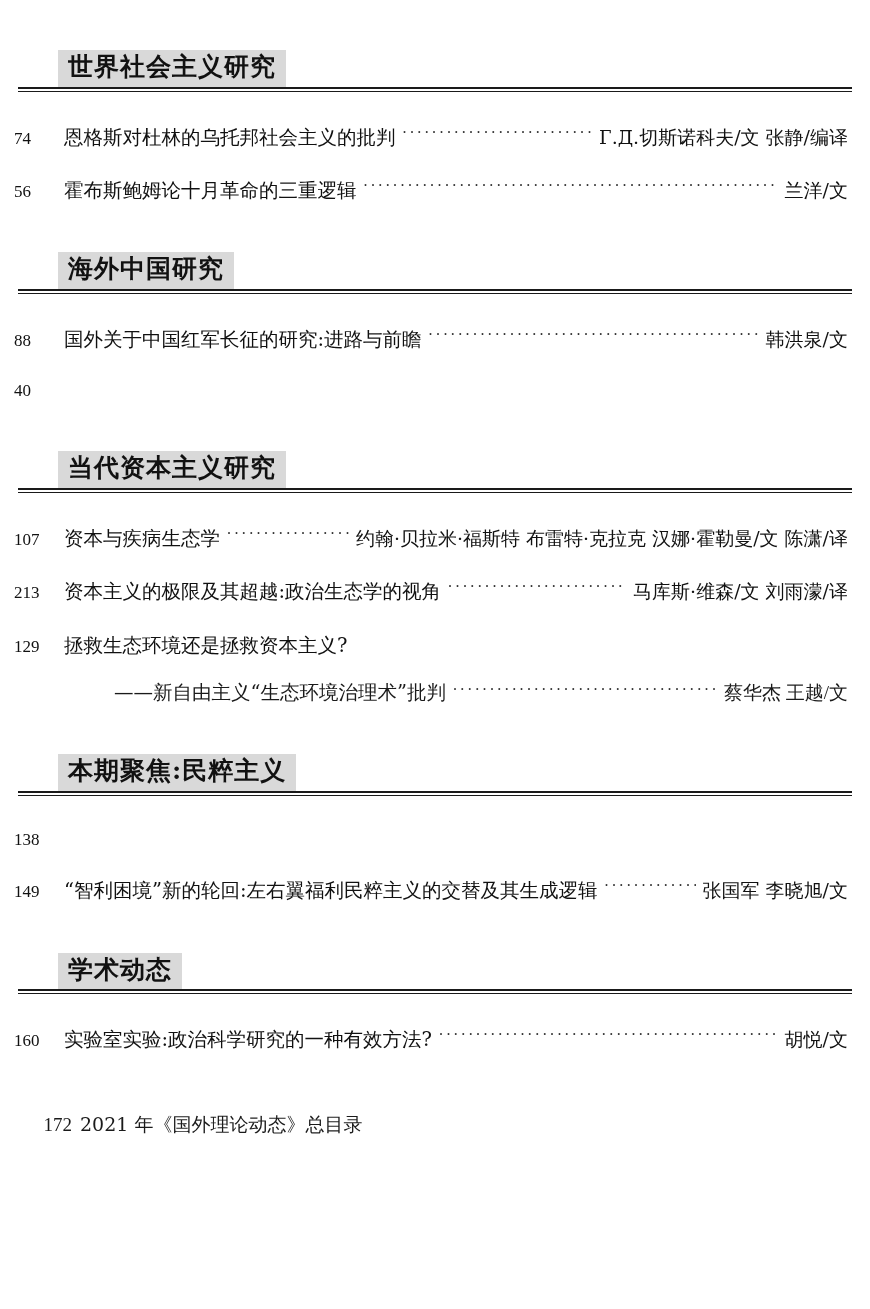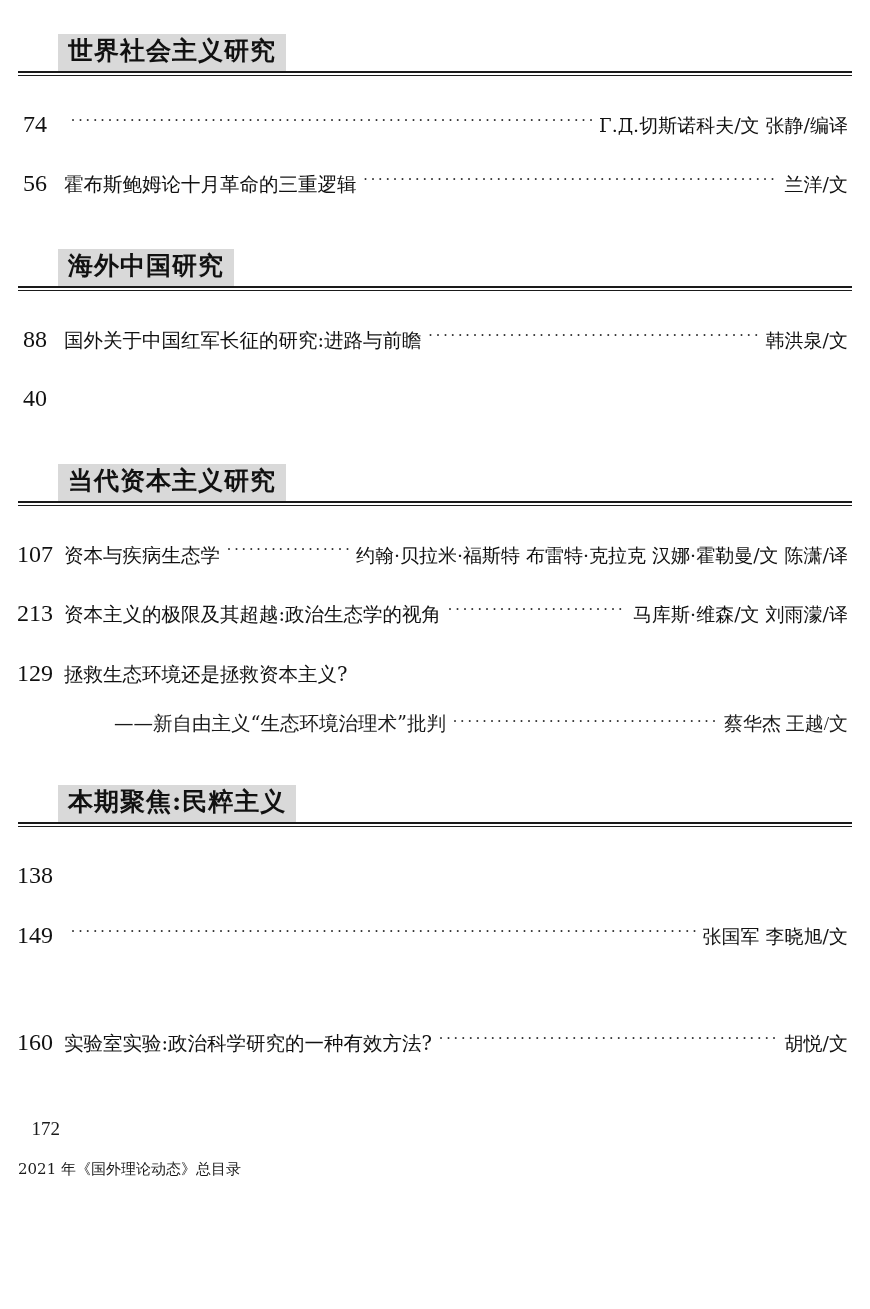--- a/index.html
+++ b/index.html
@@ -18,21 +18,21 @@
   .page {
     position: relative;
     width: 870px;
     height: 1309px;
     padding: 0;
     box-sizing: border-box;
   }
   .toc {
     position: absolute;
     left: 0;
-    top: 0;
+    top: 16px;
     width: 870px;
   }
 
   
   .section {
     margin: 0;
   }
   .section-title {
     display: inline-block;
     margin-left: 58px;
@@ -65,23 +65,23 @@
     display: flex;
     align-items: baseline;
     padding: 0 22px 0 14px;
     margin-top: 26px;
     font-size: 19.5px;
     line-height: 1.4;
   }
   .entry .page-no {
     width: 42px;
     flex: 0 0 42px;
-    text-align: center;
+    text-align: left;
     font-family: "Liberation Serif", serif;
-    font-size: 24px;
+    font-size: 17px;
     color: #111;
     padding-right: 8px;
   }
   .entry .body {
     flex: 1 1 auto;
     display: flex;
     align-items: baseline;
     min-width: 0;
   }
   .entry .title {
@@ -161,55 +161,55 @@
     overflow: hidden;
   }
   .subline .authors {
     white-space: nowrap;
     font-size: 19px;
   }
   .sec-gap-lg { height: 48px; }
   .tail-entry {
     display: flex;
     align-items: baseline;
-    padding: 0 22px 0 18px;
+    padding: 0 22px 0 30px;
     margin-top: 58px;
     font-size: 19.5px;
-    flex-direction: column;
   }
   .tail-entry .page-no {
     width: 42px;
     flex: 0 0 42px;
     text-align: right;
     padding-right: 8px;
     font-size: 19px;
   }
   .tail-entry .title {
     font-family: "DejaVu Serif", "Liberation Serif", serif;
-    font-size: 15px;
+    font-size: 19px;
   }
 </style>
 </head>
 <body>
 
 <div class="page">
   <div class="toc">
 
     <div style="height:34px"></div>
 
     <div class="section">
       <div class="head-line-wrap">
         <div class="section-title">世界社会主义研究</div>
         <div class="double-rule"></div>
       </div>
       <div class="entries">
 
         <div class="entry">
           <span class="page-no">74</span>
           <span class="body">
+            <span class="title">恩格斯对杜林的乌托邦社会主义的批判</span>
             <span class="leader"></span>
             <span class="authors">Г.Д.切斯诺科夫/文    张静/编译</span>
           </span>
         </div>
 
         <div class="entry">
           <span class="page-no">56</span>
           <span class="body">
             <span class="title">霍布斯鲍姆论十月革命的三重逻辑</span>
             <span class="leader"></span>
@@ -302,31 +302,36 @@
       </div>
       <div class="entries">
 
         <div class="entry">
           <span class="page-no">138</span>
         </div>
 
         <div class="entry">
           <span class="page-no">149</span>
           <span class="body">
+            <span class="title">“智利困境”新的轮回:左右翼福利民粹主义的交替及其生成逻辑</span>
             <span class="leader"></span>
             <span class="authors">张国军    李晓旭/文</span>
           </span>
         </div>
 
       </div>
     </div>
 
     <div class="sec-gap-lg"></div>
 
     <div class="section">
+      <div class="head-line-wrap">
+        <div class="section-title">学术动态</div>
+        <div class="double-rule"></div>
+      </div>
       <div class="entries">
 
         <div class="entry">
           <span class="page-no">160</span>
           <span class="body">
             <span class="title">实验室实验:政治科学研究的一种有效方法?</span>
             <span class="leader"></span>
             <span class="authors">胡悦/文</span>
           </span>
         </div>

